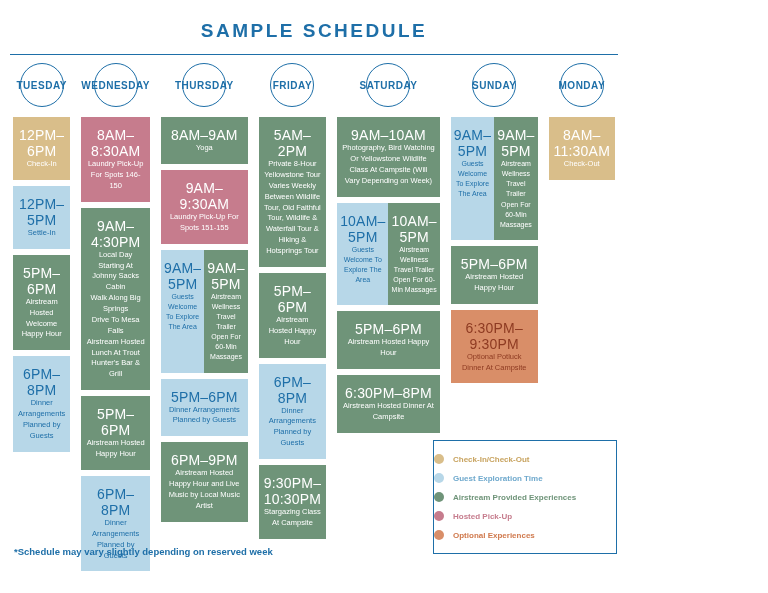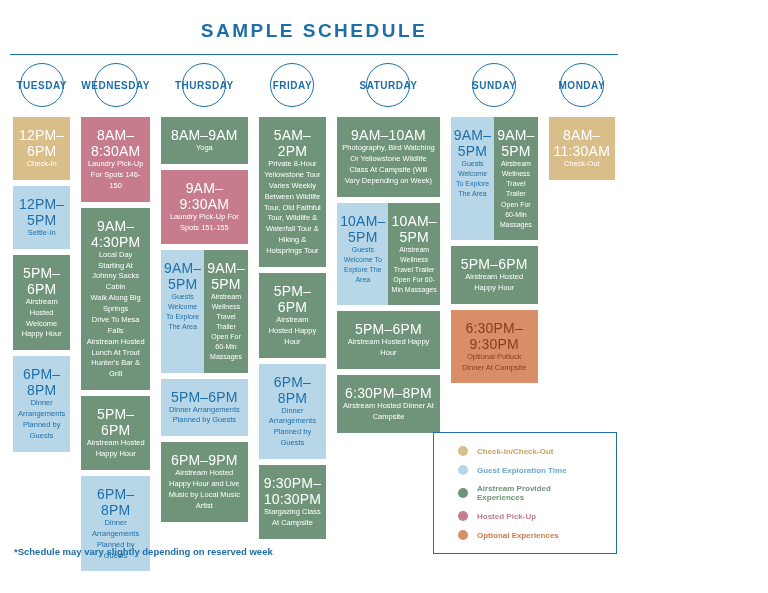--- a/index.html
+++ b/index.html
@@ -57,21 +57,21 @@
   .provided{background:var(--provided);color:#ffffff;}
   .laundry{background:var(--laundry);color:#ffffff;}
   .optional{background:var(--optional);color:#8E3B22;}
   .footnote{
     position:absolute;left:14px;bottom:36px;
     color:var(--accent);font-weight:bold;font-size:9.5px;
   }
   .legend{
     position:absolute;right:11px;bottom:39px;width:184px;
     border:1px solid var(--accent);background:#ffffff;
-    padding:13px 24px;display:flex;flex-direction:column;gap:9px;
+    padding:13px 0;display:flex;flex-direction:column;gap:9px;
   }
   .legend-row{display:flex;align-items:center;gap:9px;}
   .legend-dot{width:10px;height:10px;border-radius:50%;flex:0 0 auto;}
   .legend-dot.checkin{background:var(--checkin);}
   .legend-dot.exploration{background:var(--exploration);}
   .legend-dot.provided{background:var(--provided);}
   .legend-dot.laundry{background:var(--laundry);}
   .legend-dot.optional{background:var(--optional);}
   .legend-label{font-size:8px;font-weight:bold;}
   .lt-checkin{color:#C8A35F;}

